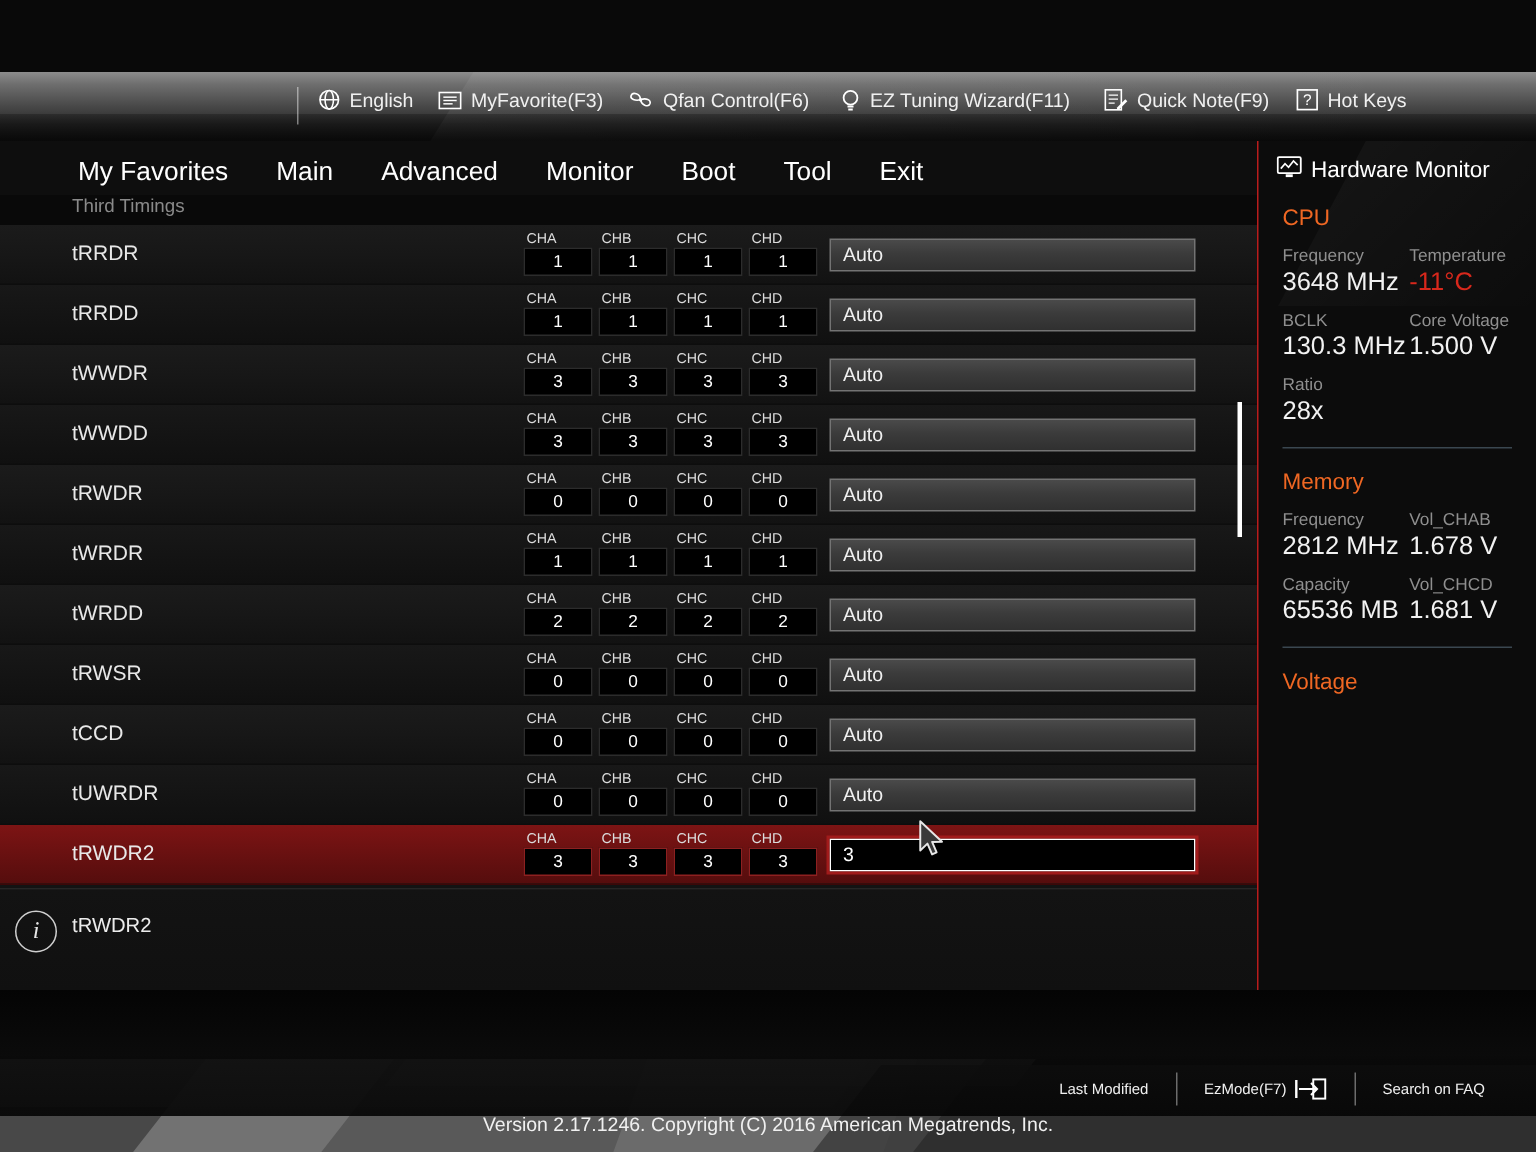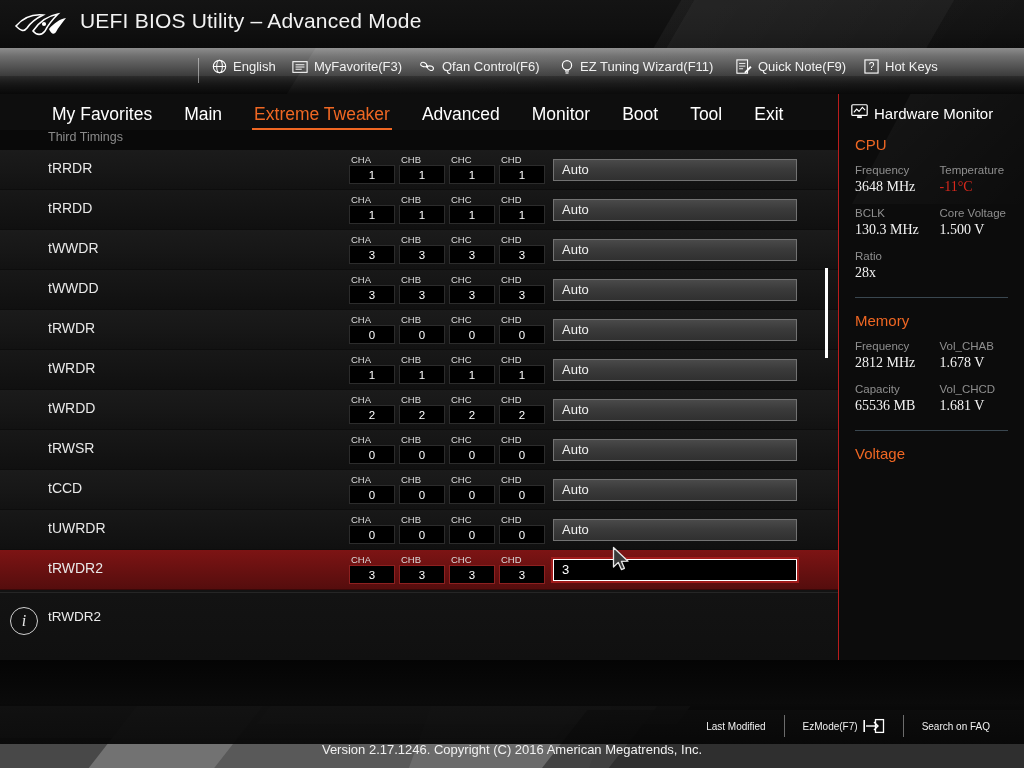--- a/index.html
+++ b/index.html
@@ -187,21 +187,21 @@
   }
   #hw-title {
     position: relative; display:flex; align-items:center; gap:6px;
     margin: 10px 0 0 12px; font-size: 15px; color: #ffffff;
   }
   .hw-group { margin: 14px 0 0 16px; position:relative; }
   .hw-heading { font-size: 15px; color: #ef6723; margin-bottom: 10px; }
   .hw-grid { display: grid; grid-template-columns: 1fr 1fr; row-gap: 11px; }
   .hw-cell { }
   .hw-key { font-size: 11.5px; color: #8f8f8f; line-height: 15px; }
-  .hw-val { font-size: 14px; color: #f2f2f2; line-height: 17px; font-family: Liberation Serif, serif; }
+  .hw-val { font-size: 17px; color: #f2f2f2; line-height: 17px; }
   .hw-val.warn { color: #d8281c; }
   .hw-div {
     height: 1px; background: #3a4750; margin: 16px 16px 0 16px;
   }
 
   
   #footer {
     position: absolute; left: 0; top: 660px; width: 1024px; height: 108px;
     overflow: hidden;
     background: #050505;
@@ -223,33 +223,20 @@
   }
 
   
   #cursor { position: absolute; left: 612px; top: 546px; pointer-events:none; }
 </style>
 </head>
 <body>
 
 <div id="screen">
 
-  <div id="titlebar">
-    <div class="tb-tex1"></div>
-    <div class="tb-tex2"></div>
-    <div id="rog-logo">
-      <svg width="56" height="30" viewBox="0 0 56 30">
-        <path d="M3 16 C10 8, 20 4, 30 5 C24 8, 18 12, 14 18 C11 22, 8 21, 3 16 Z" fill="none" stroke="#fff" stroke-width="1.6"></path>
-        <path d="M20 21 C26 12, 34 6, 45 4 C40 9, 35 15, 32 21 C29 25, 24 26, 20 21 Z" fill="none" stroke="#fff" stroke-width="1.6"></path>
-        <path d="M36 19 C41 13, 47 9, 53 8 C49 13, 45 18, 43 22 C41 25, 38 24, 36 19 Z" fill="#fff"></path>
-        <circle cx="31" cy="14" r="2.1" fill="#fff"></circle>
-      </svg>
-    </div>
-    <div id="app-title">UEFI BIOS Utility – Advanced Mode</div>
-  </div>
 
   <div id="toolbar">
     <div class="tl-tex"></div>
     <div class="tl-dark"></div>
 
 
     <div class="tb-sep" style="left:198px;"></div>
 
     <div class="tool-item" style="left:212px;">
       <span class="ic">
@@ -317,21 +304,20 @@
           </svg>
       </span>
       <span>Hot Keys</span>
     </div>
   </div>
 
   <div id="menubar">
     <div class="tabs" id="tabs-container">
         <div class="tab">My Favorites</div>
         <div class="tab">Main</div>
-        <div class="tab active">Extreme Tweaker</div>
         <div class="tab">Advanced</div>
         <div class="tab">Monitor</div>
         <div class="tab">Boot</div>
         <div class="tab">Tool</div>
         <div class="tab">Exit</div>
       </div>
   </div>
   <div id="breadcrumb">Third Timings</div>
 
   <div id="content">

